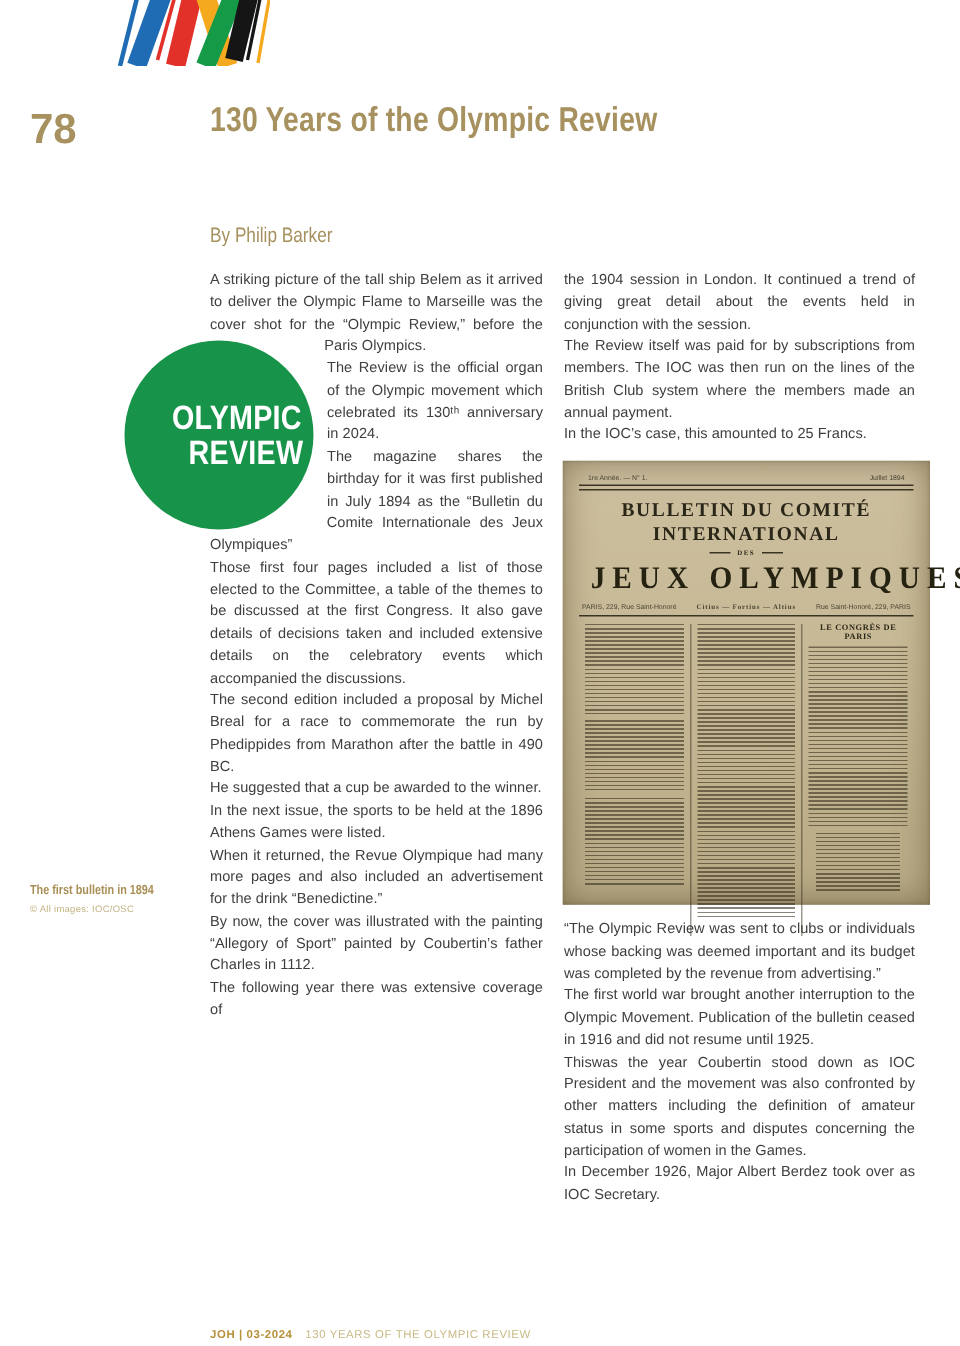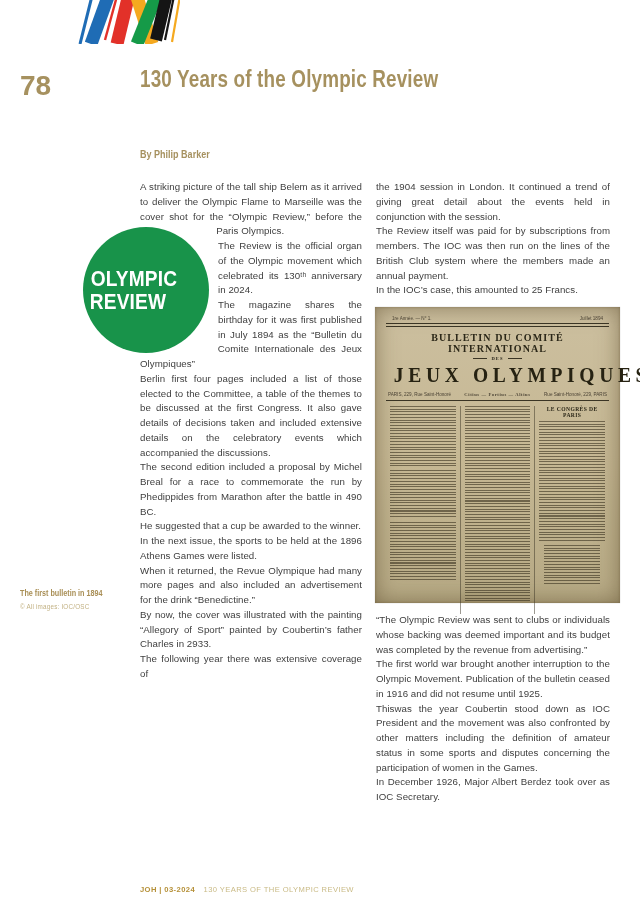--- a/index.html
+++ b/index.html
@@ -7,50 +7,50 @@
     width:640px;height:897px;position:relative;background:#ffffff;
     font-family:"Liberation Sans","DejaVu Sans",sans-serif;
     overflow:hidden;
   }
   .condx{display:inline-block;transform:scaleX(.82);transform-origin:0 50%;white-space:nowrap;}
 
   
   .logo{position:absolute;left:76px;top:0;width:104px;height:44px;}
   .page-number{position:absolute;left:20px;top:70px;font-size:28px;font-weight:bold;color:#a6915f;}
   .page-title{position:absolute;left:140px;top:66px;font-size:23px;font-weight:bold;color:#a6915f;letter-spacing:.2px;}
-  .byline{position:absolute;left:140px;top:148px;font-size:11px;font-weight:bold;color:#a6915f;}
+  .byline{position:absolute;left:140px;top:148px;font-size:14px;font-weight:normal;color:#a6915f;}
 
   
   .cols{position:absolute;left:140px;top:180px;width:470px;display:flex;gap:14px;}
   .col-left{width:222px;}
   .col-right{width:234px;}
   .cols p{font-size:9.7px;line-height:14.75px;color:#3e3e3e;text-align:justify;margin:0;letter-spacing:.05px;}
 
   
   .badge-float{float:left;width:126px;height:126px;margin:3px 9px 5px -57px;shape-outside:circle(53% at 50% 50%);shape-margin:6px;}
   .badge{width:126px;height:126px;border-radius:50%;background:#18934a;color:#ffffff;
-    display:flex;flex-direction:column;align-items:flex-start;justify-content:center;}
+    display:flex;flex-direction:column;align-items:flex-end;justify-content:center;}
   .badge span{font-size:22.5px;font-weight:bold;line-height:23px;display:inline-block;transform:scaleX(.85);letter-spacing:.2px;}
 
   
   .caption{position:absolute;left:20px;top:588px;width:112px;}
   .caption .cap-title{font-size:8.8px;font-weight:bold;color:#a98f56;line-height:11px;}
   .caption .cap-credit{font-size:6.3px;color:#c2b183;margin-top:4px;letter-spacing:.2px;}
 
   
   .bulletin{
     width:245px;margin:9px 0 10px -1px;height:296px;box-sizing:border-box;
     background:linear-gradient(180deg,#ccbf9f 0%,#c6b894 50%,#b6a984 100%);
     box-shadow:inset 0 0 22px rgba(84,68,36,.55), inset 0 0 3px rgba(84,68,36,.4), 0 0 1px rgba(0,0,0,.25);
     padding:9px 11px 10px 11px;color:#2e2a1f;position:relative;
   }
   .b-issue{display:flex;justify-content:space-between;font-size:4.6px;color:#4a4234;padding:0 6px;}
   .b-rule-double{margin-top:2px;border-top:1.7px solid #3a3424;border-bottom:.7px solid #3a3424;height:1.6px;}
   .b-head1{font-family:"Liberation Serif","DejaVu Serif",serif;font-weight:bold;text-align:center;
-    font-size:10px;letter-spacing:1.1px;margin-top:5px;color:#2b2718;}
+    font-size:13px;letter-spacing:1.1px;margin-top:5px;color:#2b2718;}
   .b-des{display:flex;align-items:center;justify-content:center;gap:5px;margin-top:2px;}
   .b-des i{display:block;width:14px;border-top:.6px solid #3a3424;}
   .b-des b{font-style:normal;font-size:4.6px;letter-spacing:1px;font-family:"Liberation Serif","DejaVu Serif",serif;}
   .b-head2{font-family:"Liberation Serif","DejaVu Serif",serif;font-weight:bold;text-align:center;
     font-size:21px;letter-spacing:5px;margin-top:2px;color:#262212;white-space:nowrap;transform:scaleX(.93);transform-origin:50% 50%;}
   .b-address{display:flex;justify-content:space-between;align-items:center;font-size:4.6px;color:#4a4234;margin-top:4px;padding:0 2px;}
   .b-address .motto{font-weight:bold;letter-spacing:.6px;font-family:"Liberation Serif","DejaVu Serif",serif;}
   .b-rule{margin-top:3px;border-top:.9px solid #3a3424;}
   .b-cols{display:flex;margin-top:5px;height:208px;}
   .b-col{flex:1;padding:0 4px;}
@@ -92,26 +92,26 @@
 <div class="cols">
   <div class="col-left">
     <p><span>A striking picture of the tall ship Belem as it arrived to deliver the Olympic Flame to Marseille was the cover shot for the “Olympic Review,” before the </span><span class="badge-float">
           <span class="badge">
             <span>OLYMPIC</span>
             <span>REVIEW</span>
           </span>
         </span><span>Paris Olympics.</span></p>
     <p>The Review is the official organ of the Olympic movement which celebrated its 130ᵗʰ anniversary in 2024.</p>
     <p>The magazine shares the birthday for it was first published in July 1894 as the “Bulletin du Comite Internationale des Jeux Olympiques”</p>
-    <p>Berlin first four pages included a list of those elected to the Committee, a table of the themes to be discussed at the first Congress. It also gave details of decisions taken and included extensive details on the celebratory events which accompanied the discussions.</p>
+    <p>Those first four pages included a list of those elected to the Committee, a table of the themes to be discussed at the first Congress. It also gave details of decisions taken and included extensive details on the celebratory events which accompanied the discussions.</p>
     <p>The second edition included a proposal by Michel Breal for a race to commemorate the run by Phedippides from Marathon after the battle in 490 BC.</p>
     <p>He suggested that a cup be awarded to the winner.</p>
     <p>In the next issue, the sports to be held at the 1896 Athens Games were listed.</p>
     <p>When it returned, the Revue Olympique had many more pages and also included an advertisement for the drink “Benedictine.”</p>
-    <p>By now, the cover was illustrated with the painting “Allegory of Sport” painted by Coubertin’s father Charles in 2933.</p>
+    <p>By now, the cover was illustrated with the painting “Allegory of Sport” painted by Coubertin’s father Charles in 1112.</p>
     <p>The following year there was extensive coverage of</p>
   </div>
 
   <div class="col-right">
     <p>the 1904 session in London. It continued a trend of giving great detail about the events held in conjunction with the session.</p>
     <p>The Review itself was paid for by subscriptions from members. The IOC was then run on the lines of the British Club system where the members made an annual payment.</p>
     <p>In the IOC’s case, this amounted to 25 Francs.</p>
 
     <div class="bulletin">
       <div class="b-issue">

